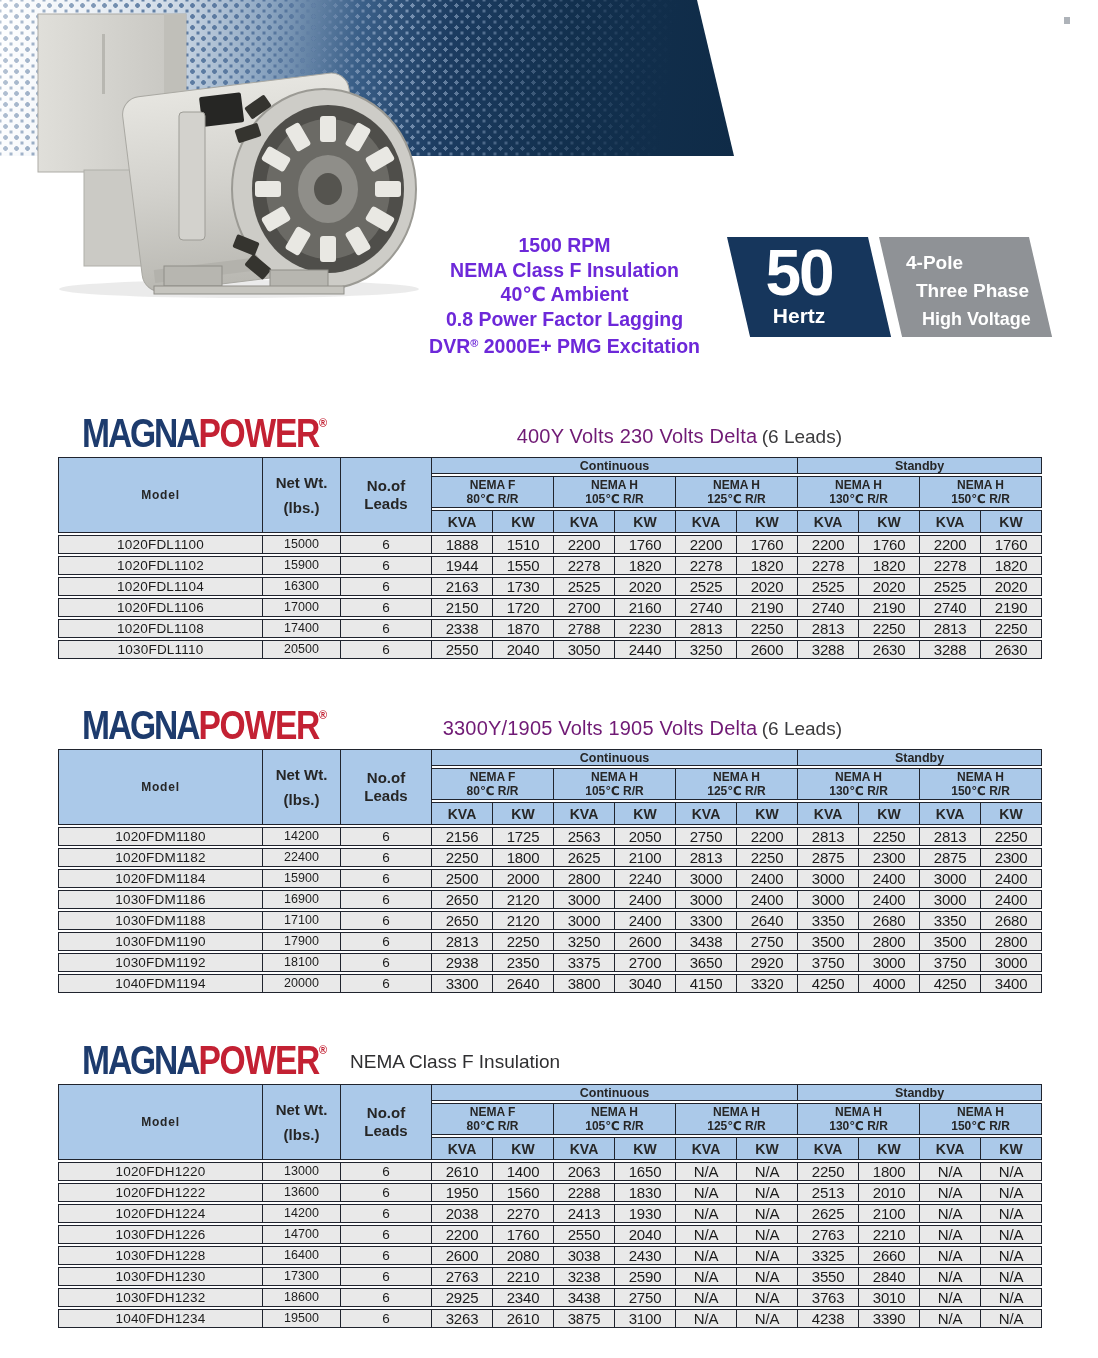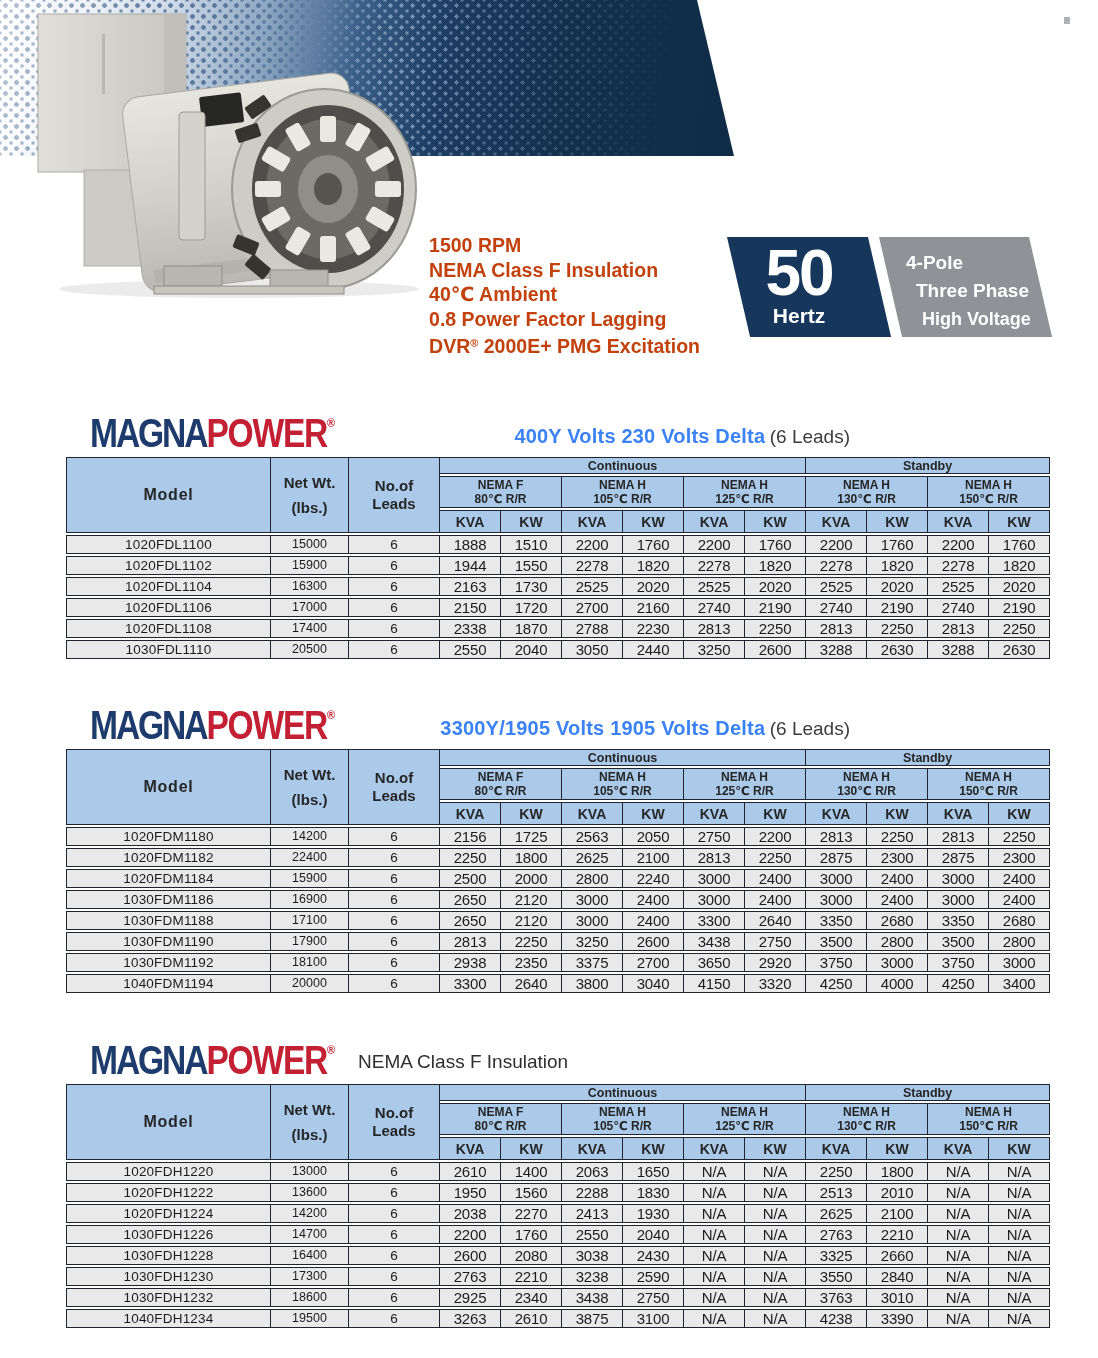--- a/index.html
+++ b/index.html
@@ -29,61 +29,61 @@
       radial-gradient(circle,#8aa2c0 0 1.4px,rgba(0,0,0,0) 1.5px);
     background-size:11px 11px,11px 11px;
     background-position:0 0,5.5px 5.5px;
     -webkit-mask-image:linear-gradient(97deg,rgba(0,0,0,0) 38%,rgba(0,0,0,.85) 52%,rgba(0,0,0,.35) 72%,rgba(0,0,0,0) 90%);
     mask-image:linear-gradient(97deg,rgba(0,0,0,0) 38%,rgba(0,0,0,.85) 52%,rgba(0,0,0,.35) 72%,rgba(0,0,0,0) 90%);
   }
   .generator{position:absolute; left:14px; top:4px; width:430px; height:300px;}
   .corner-mark{position:absolute; left:1064px; top:17px; width:6px; height:7px; background:#9aa0a8; opacity:.8;}
   
   .specs{
-    position:absolute; right:398px; top:233px; text-align:left;
-    font-size:19.5px; font-weight:700; color:#c2410c; line-height:24.5px; white-space:nowrap;
+    position:absolute; right:398px; top:233px; text-align:center;
+    font-size:19.5px; font-weight:700; color:#6d28d9; line-height:24.5px; white-space:nowrap;
   }
   .specs sup{font-size:11px; vertical-align:6px;}
   
   .badge{position:absolute; top:237px; height:100px; transform:skewX(13deg); transform-origin:0 0;}
   .badge-inner{transform:skewX(-13deg); transform-origin:0 0; height:100%; color:#ffffff;}
   .badge-hz{left:727px; width:141px; background:#16365c;}
   .badge-hz .hz-num{font-size:64px; font-weight:700; letter-spacing:-2px; text-align:center; line-height:58px; margin-top:7px;}
   .badge-hz .hz-label{font-size:21px; font-weight:700; text-align:center; margin-top:2px;}
   .badge-pole{left:879px; width:150px; background:#8f9296;}
   .badge-pole .badge-inner{padding:12px 0 0 27px; font-size:19px; font-weight:700; line-height:28px; white-space:nowrap;}
   .badge-pole .l2{margin-left:10px;}
   .badge-pole .l3{margin-left:16px; font-size:18px;}
   
-  .tbl-section{position:absolute; left:66px; width:784px;}
+  .tbl-section{position:absolute; left:58px; width:784px;}
   .sec1{top:407px;} .sec2{top:699px;} .sec3{top:1034px;}
   .sec-head{position:relative; height:48px;}
   .logo{
     position:absolute; left:24px; bottom:4px; font-size:40px; font-weight:700;
     transform:scaleX(.84); transform-origin:0 100%; white-space:nowrap; line-height:36px;
   }
   .logo .m1{color:#1d3b6d; letter-spacing:-2.5px;}
   .logo .m2{color:#c32133; letter-spacing:-1.5px;}
   .logo .reg{font-size:13px; color:#c32133; vertical-align:20px; letter-spacing:0;}
   .extra{position:absolute; left:292px; bottom:9px; font-size:19px; color:#2f2f31;}
   .sec-title{position:absolute; right:0; bottom:7px; white-space:nowrap;}
-  .sec-title .tb{font-size:20px; font-weight:700; color:#3b82f6; letter-spacing:.2px;}
+  .sec-title .tb{font-size:20px; font-weight:400; color:#701a75; letter-spacing:.2px;}
   .sec-title .tn{font-size:19px; color:#3c3c3e;}
   
   table.spec-table{border-collapse:separate; border-spacing:0 2px; table-layout:fixed; width:984px;}
   .spec-table td{
     border:1.5px solid #20242e; border-left:none; background:#e9e9e9;
     text-align:center; vertical-align:middle; padding:0; overflow:hidden;
   }
   .spec-table td.c-first{border-left:1.5px solid #20242e;}
   .spec-table thead td{background:#abc9e9; color:#262626;}
   .spec-table td.h1{height:15px; font-size:12.5px; font-weight:700;}
   .spec-table td.nema{height:30px; font-size:12px; font-weight:700; line-height:14px;}
   .spec-table td.unit{height:21px; font-size:14px; font-weight:700;margin-top:32px;}
-  .spec-table td.hd-model{font-size:16px; font-weight:700; letter-spacing:.8px;}
+  .spec-table td.hd-model{font-size:12px; font-weight:700; letter-spacing:.8px;}
   .spec-table td.hd-wt{font-size:15px; font-weight:700; line-height:16px;}
   .spec-table td.hd-wt .ln2{margin-top:9px;}
   .spec-table td.hd-leads{font-size:15px; font-weight:700; line-height:18px;}
   .spec-table tbody td{height:17px; line-height:17px; color:#1c1c1c;}
   .spec-table tbody td.c-model{font-size:13.5px; letter-spacing:.2px;}
   .spec-table tbody td.c-wt{font-size:12.5px;}
   .spec-table tbody td.c-leads{font-size:13.5px;}
   .spec-table tbody td.c-num{font-size:15px; letter-spacing:-.2px;}
 </style>
 </head>

